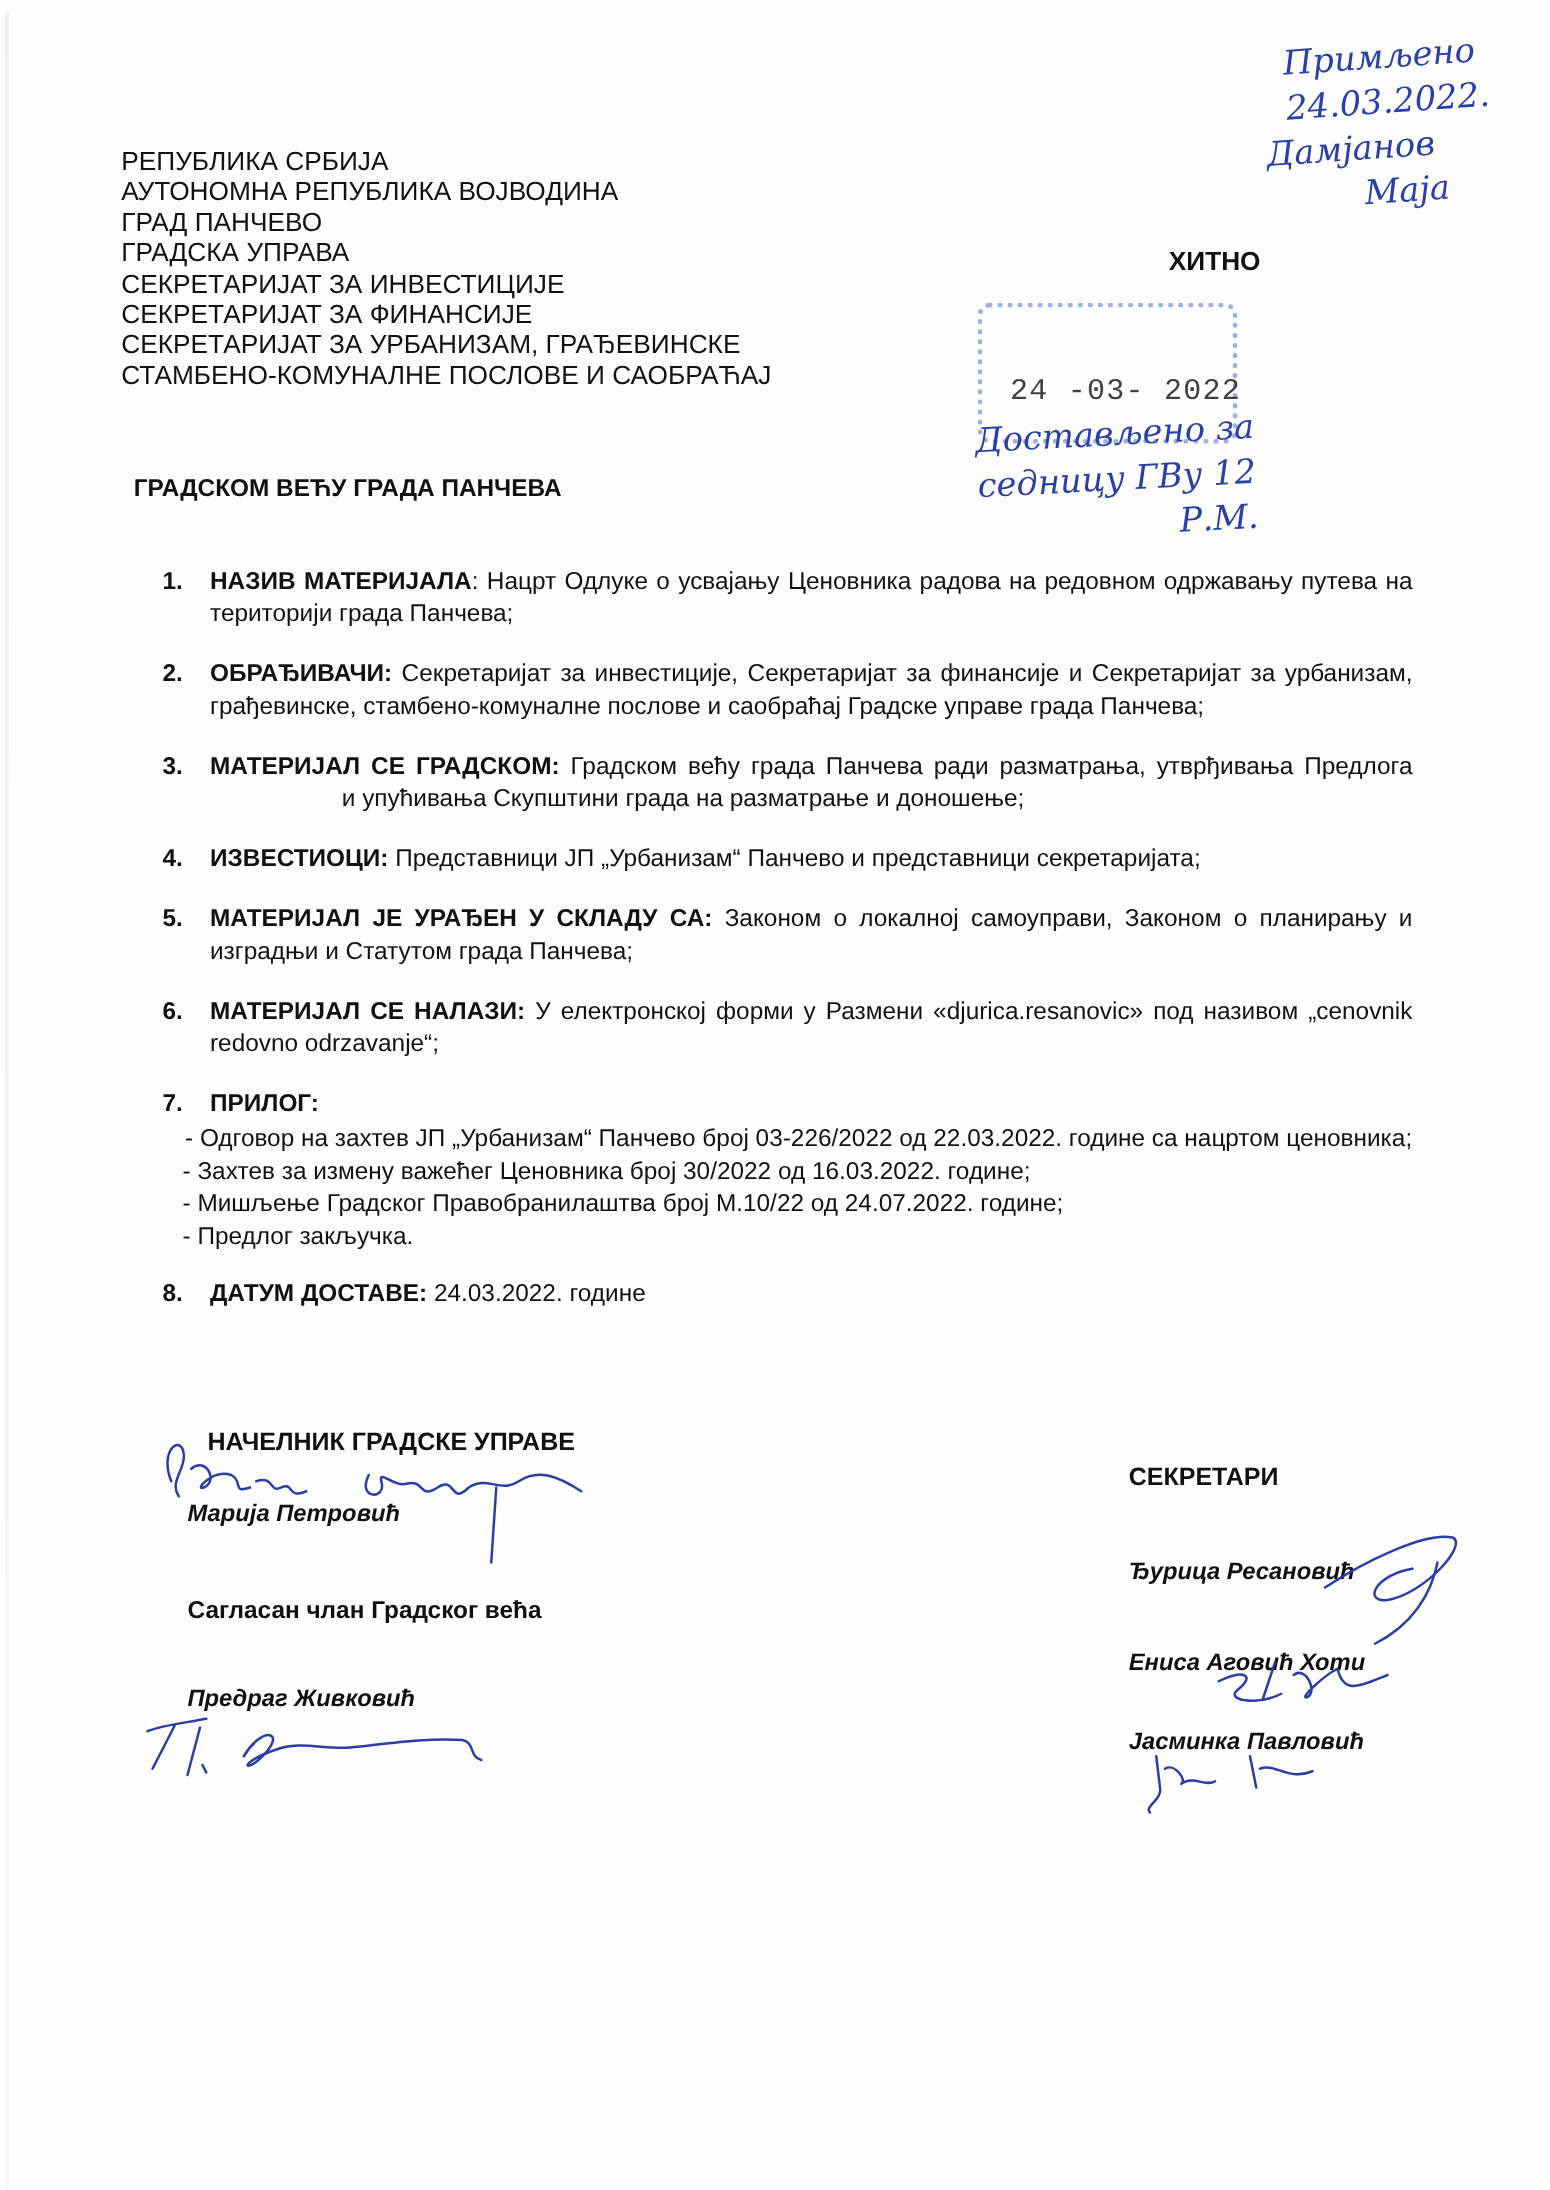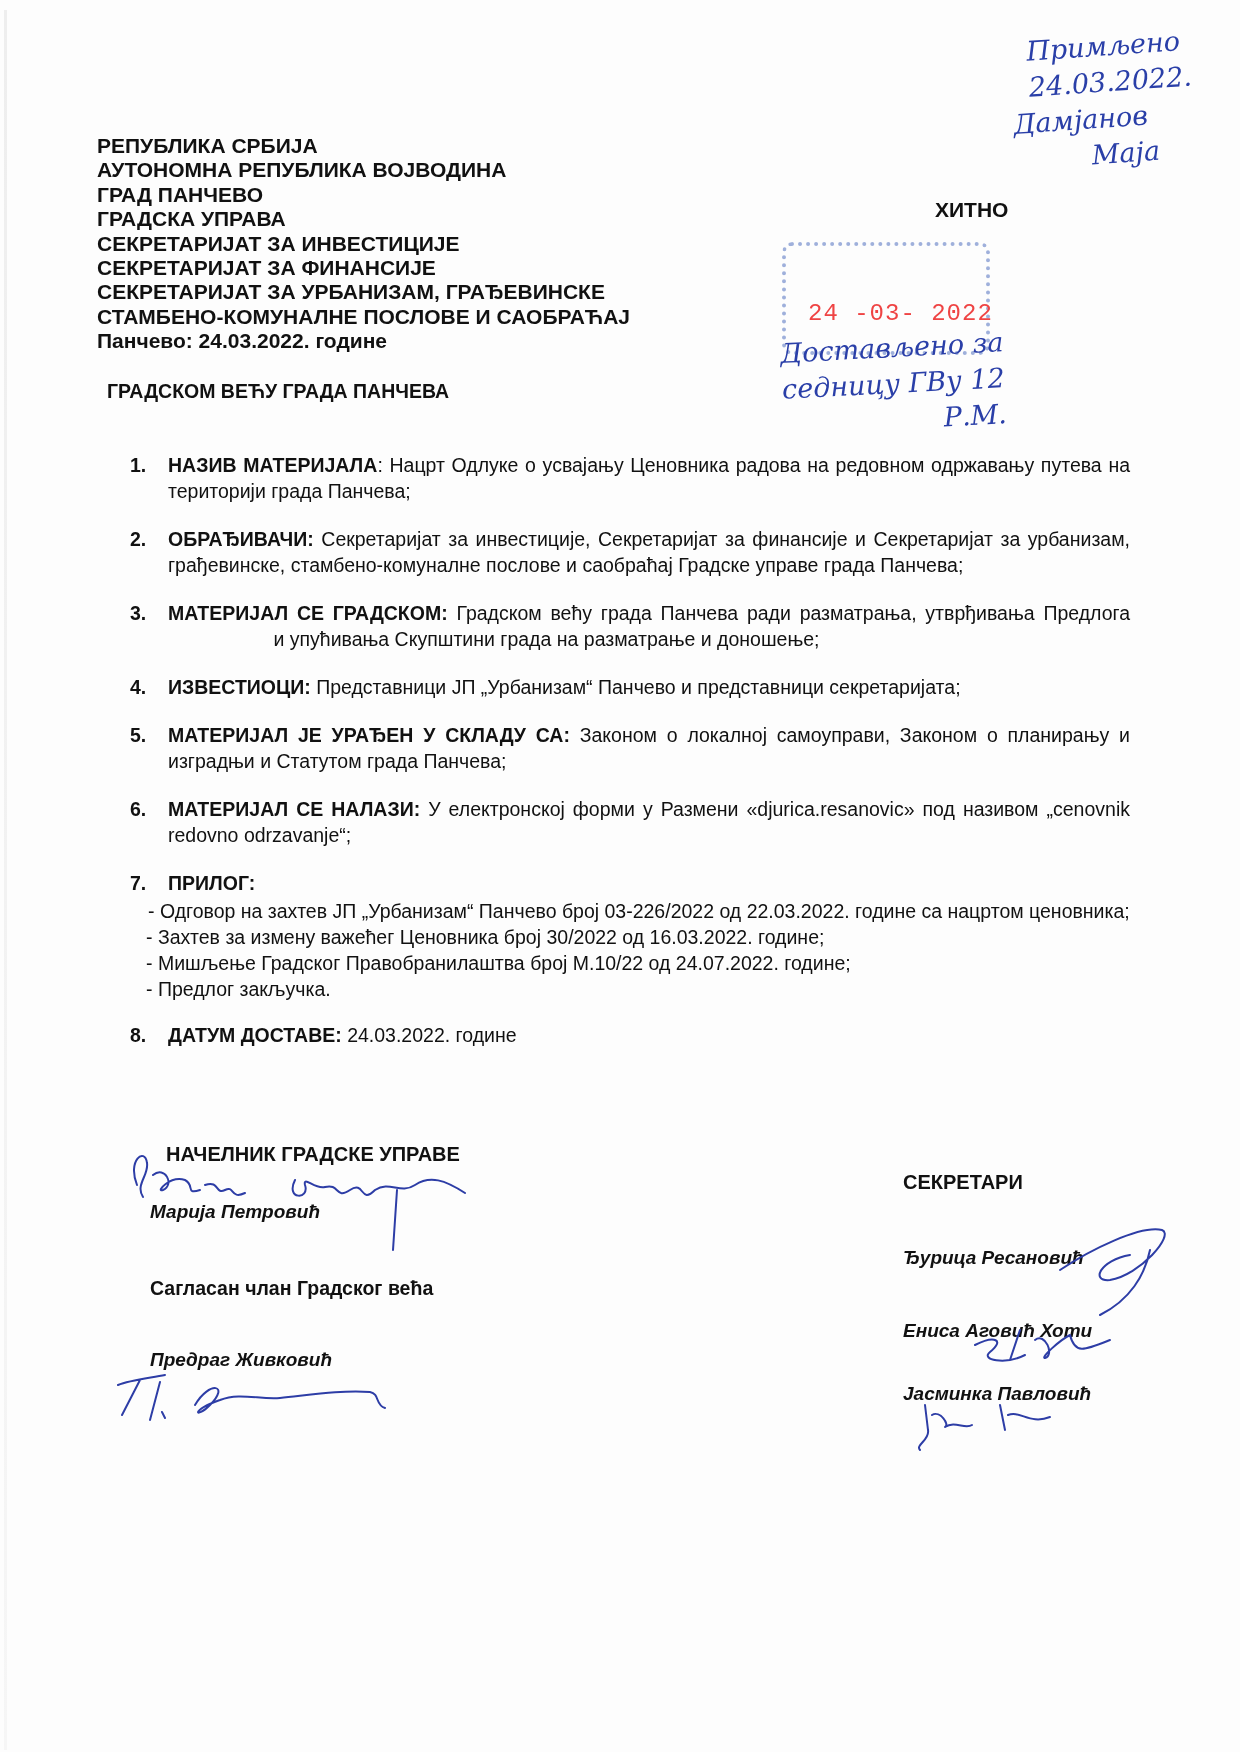--- a/index.html
+++ b/index.html
@@ -1,33 +1,33 @@
 <!DOCTYPE html>
 <html><head>
 <meta charset="utf-8">
 <style>
   html, body { margin: 0; padding: 0; background: #ffffff; }
   body { width: 1240px; height: 1752px; position: relative; overflow: hidden;
          font-family: "Liberation Sans", sans-serif; color: #111; }
   .page { position: absolute; left: 0; top: 0; width: 1240px; height: 1752px; background: #fdfdfd; }
   .scanedge { position: absolute; left: 4px; top: 10px; width: 3px; height: 1740px; background: linear-gradient(#eee,#f6f6f6); }
 
-  .header { position: absolute; left: 97px; top: 118px; font-weight: bold; font-size: 21px; line-height: 24.4px; margin-top: 16px; }
+  .header { position: absolute; left: 97px; top: 118px; font-weight: normal; font-size: 21px; line-height: 24.4px; }
   .header div { white-space: nowrap; }
   .urgent { position: absolute; left: 918px; top: 198px; font-weight: bold; font-size: 21px; margin-left: 17px; }
   .addressee { position: absolute; left: 107px; top: 380px; font-weight: bold; font-size: 19.5px; }
 
   .hand { position: absolute; color: #2a3fa8; font-family: "DejaVu Serif", serif; font-style: italic; }
   .hand-top { left: 1030px; top: 28px; font-size: 27px; line-height: 36px; transform: rotate(-4deg); }
   .hand-top div:nth-child(3) { margin-left: -18px; }
   .hand-top div:nth-child(4) { margin-left: 58px; }
 
   .stamp { position: absolute; left: 782px; top: 242px; width: 200px; height: 105px;
            border: 4px dotted #8fa3d6; border-radius: 10px; opacity: 0.85; }
-  .stamp-date { position: absolute; left: 808px; top: 300px; color: #ef4444; font-family: "Liberation Mono", monospace; font-size: 24px; letter-spacing: 1px; }
+  .stamp-date { position: absolute; left: 808px; top: 300px; color: #404040; font-family: "Liberation Mono", monospace; font-size: 24px; letter-spacing: 1px; }
   .hand-stamp { left: 782px; top: 330px; font-size: 27px; line-height: 36px; transform: rotate(-3deg); }
   .hand-stamp div:nth-child(3) { margin-left: 160px; }
 
   .items { position: absolute; left: 130px; top: 452px; width: 1000px; font-size: 19.5px; line-height: 26px; }
   .item { position: relative; padding-left: 38px; margin-bottom: 22px; text-align: justify; }
   .item .num { position: absolute; left: 0; top: 0; font-weight: bold; }
   .item .lbl { font-weight: bold; }
   .attach { margin-top: 2px; }
   .attach div { padding-left: 18px; text-indent: -14px; margin-left: -26px; }
   .attach div:first-child { margin-left: -24px; }
@@ -57,21 +57,20 @@
 
   <div class="header">
     <div>РЕПУБЛИКА СРБИЈА</div>
     <div>АУТОНОМНА РЕПУБЛИКА ВОЈВОДИНА</div>
     <div>ГРАД ПАНЧЕВО</div>
     <div>ГРАДСКА УПРАВА</div>
     <div>СЕКРЕТАРИЈАТ ЗА ИНВЕСТИЦИЈЕ</div>
     <div>СЕКРЕТАРИЈАТ ЗА ФИНАНСИЈЕ</div>
     <div>СЕКРЕТАРИЈАТ ЗА УРБАНИЗАМ, ГРАЂЕВИНСКЕ</div>
     <div>СТАМБЕНО-КОМУНАЛНЕ ПОСЛОВЕ И САОБРАЋАЈ</div>
-    <div>Панчево: 24.03.2022. године</div>
   </div>
 
   <div class="urgent">ХИТНО</div>
 
   <div class="hand hand-top">
     <div>Примљено</div>
     <div>24.03.2022.</div>
     <div>Дамјанов</div>
     <div>Маја</div>
   </div>

